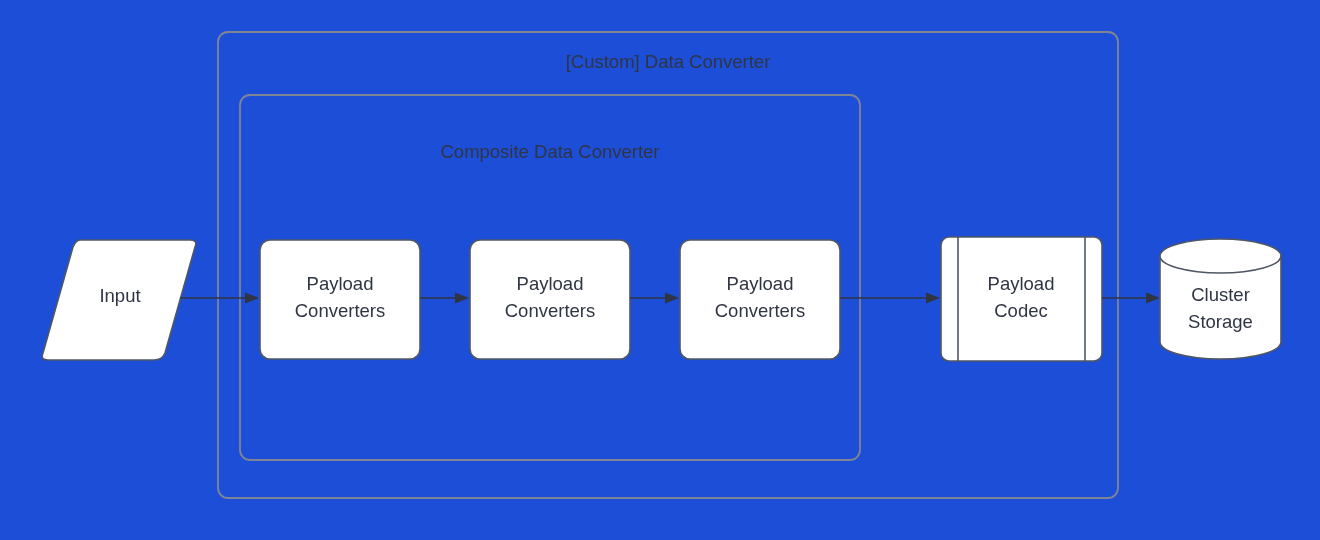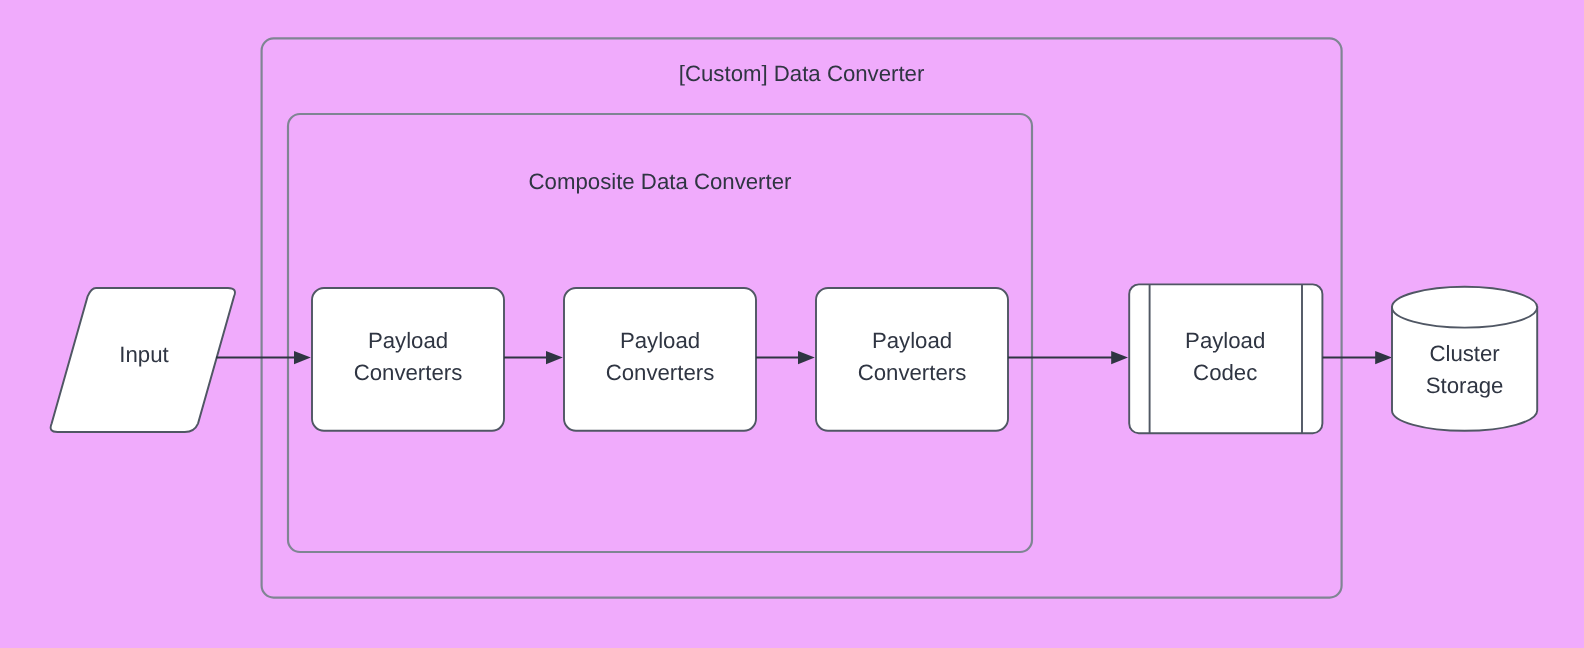--- a/index.html
+++ b/index.html
@@ -8,21 +8,21 @@
     padding: 0;
     background: #ffffff;
   }
   body {
     font-family: "Liberation Sans", sans-serif;
   }
   #canvas {
     position: relative;
     width: 1320px;
     height: 540px;
-    background: #f0abfc;
+    background: #1d4ed8;
     overflow: hidden;
   }
   svg#diagram {
     position: absolute;
     top: 0;
     left: 0;
     width: 1320px;
     height: 540px;
     display: block;
   }

